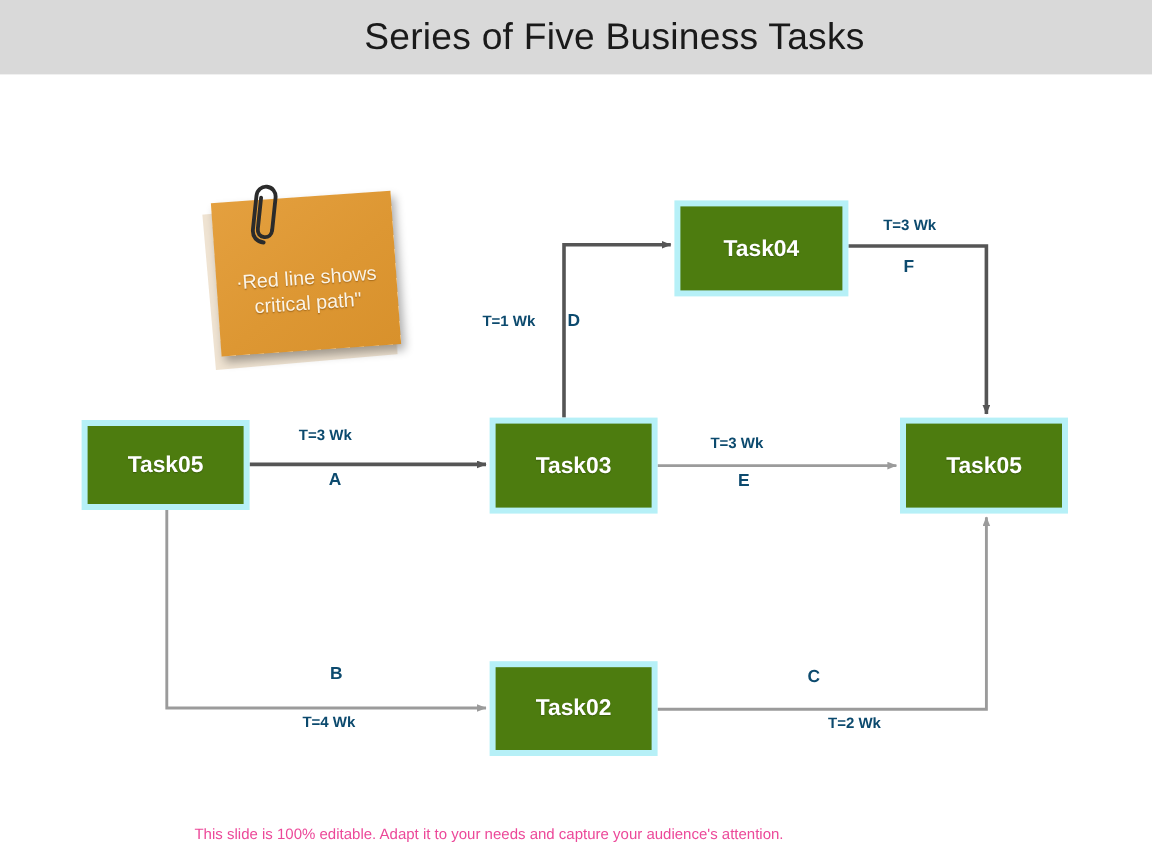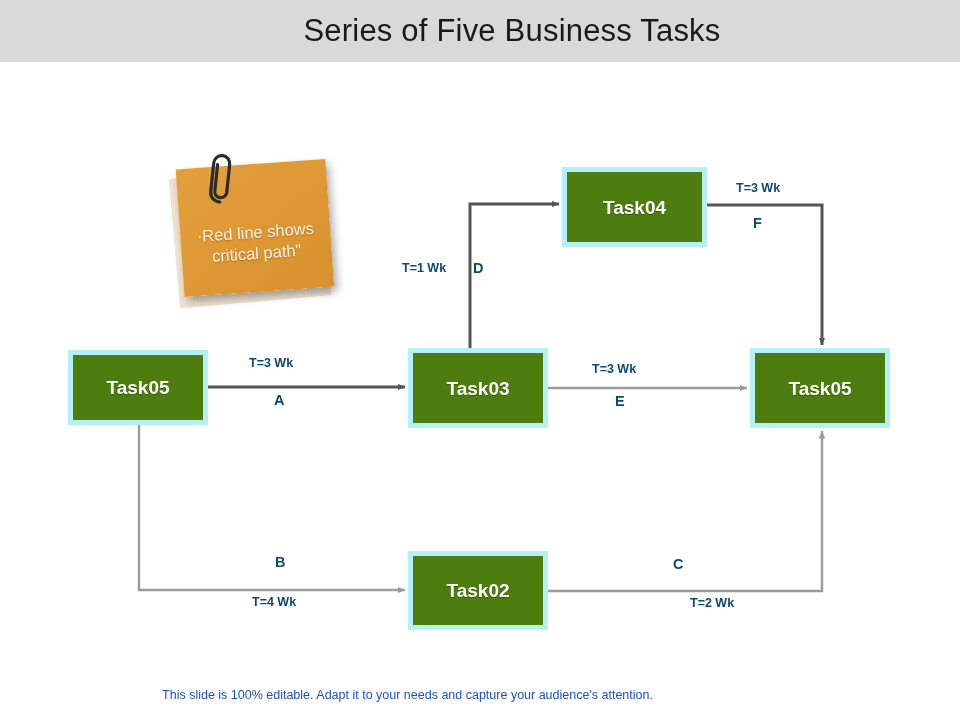--- a/index.html
+++ b/index.html
@@ -99,21 +99,21 @@
     display:block;
   }
   #paperclip-icon{
     position:absolute;left:28px;top:-10px;width:40px;height:60px;
     transform:rotate(6deg);
   }
 
   
   #footer-note{
     position:absolute;left:0;top:688px;width:815px;
-    text-align:center;font-size:12.5px;color:#1d4ed8;
+    text-align:center;font-size:12.5px;color:#ec4899;
   }
 </style>
 </head>
 <body>
 
 <div id="header-bar"></div>
 <div id="page-title">Series of Five Business Tasks</div>
 
 <div id="diagram">
 

